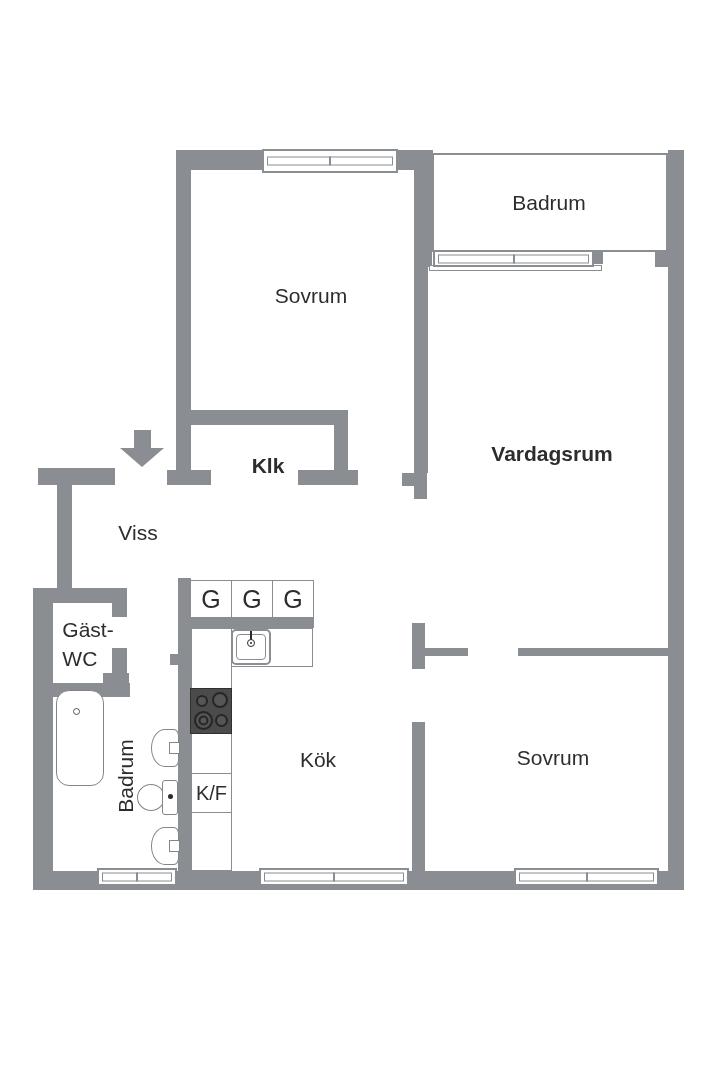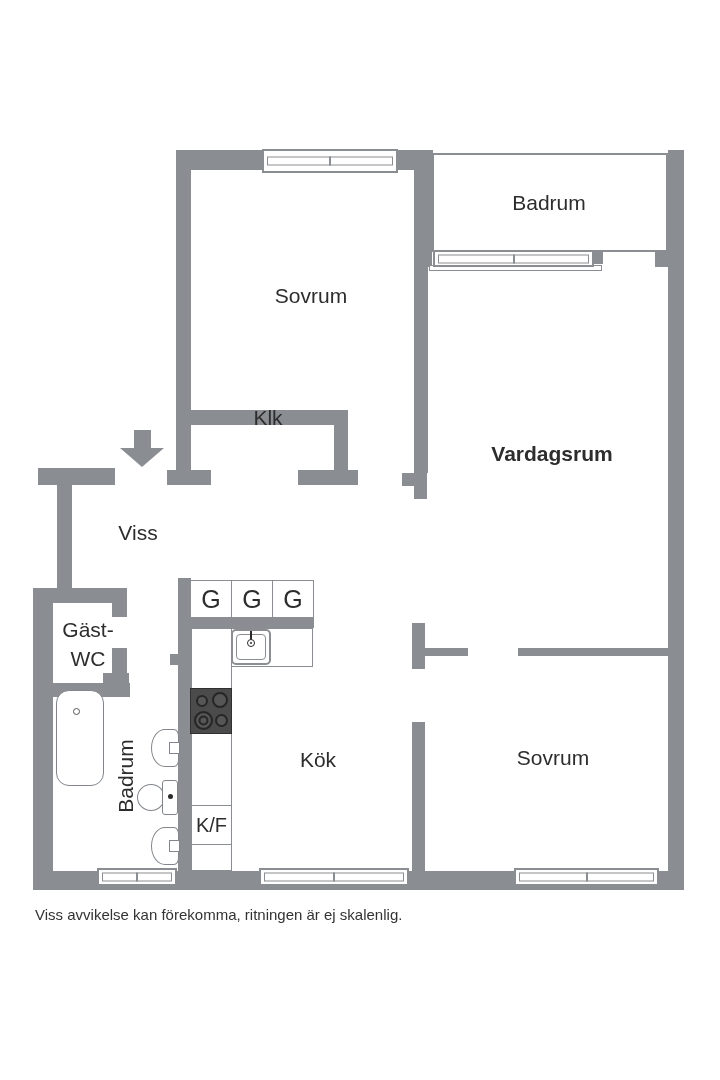--- a/index.html
+++ b/index.html
@@ -22,35 +22,35 @@
   .win .mid{
     position:absolute;left:50%;top:50%;width:2px;height:9px;transform:translate(-50%,-50%);
     background:var(--wall,#8a8e92);
   }
   .sill{position:absolute;box-sizing:border-box;background:#fff;border:1px solid var(--wall,#8a8e92);}
   .label{
     position:absolute;transform:translate(-50%,-50%);
     font-size:21px;line-height:1.2;white-space:nowrap;color:var(--text,#2d2d2d);
   }
   .label.vert{transform:translate(-50%,-50%) rotate(-90deg);}
-  .gwc{position:absolute;transform:translate(-50%,-50%);text-align:center;font-size:21px;line-height:29px;color:var(--text,#2d2d2d);}
+  .gwc{position:absolute;transform:translate(-50%,-50%);text-align:left;font-size:21px;line-height:29px;color:var(--text,#2d2d2d);}
   .gwc span{display:block;}
   .grow{
     position:absolute;display:flex;box-sizing:border-box;background:#fff;
     border:1.5px solid var(--wall,#8a8e92);
   }
   .gcell{
     flex:1;display:flex;align-items:center;justify-content:center;
     font-size:25px;color:var(--text,#2d2d2d);
   }
   .gcell + .gcell{border-left:1.5px solid var(--wall,#8a8e92);}
   .counter{position:absolute;box-sizing:border-box;background:#fff;border:1.5px solid var(--wall,#8a8e92);}
   .kfcell{
     position:absolute;box-sizing:border-box;background:#fff;border:1.5px solid var(--wall,#8a8e92);
-    display:flex;align-items:center;justify-content:center;font-size:20px;color:var(--text,#2d2d2d);margin-top:32px;
+    display:flex;align-items:center;justify-content:center;font-size:20px;color:var(--text,#2d2d2d);
   }
   .stove{position:absolute;box-sizing:border-box;background:var(--stove-body,#4b4b4b);border:1px solid #303030;}
   .burner{position:absolute;border-radius:50%;box-sizing:border-box;
     background:var(--burner-fill,#565656);border:2.5px solid var(--burner-ring,#262626);}
   .burner.ring2{box-shadow:inset 0 0 0 2.5px var(--burner-fill,#565656),inset 0 0 0 4.5px var(--burner-ring,#262626);}
   .sink{position:absolute;box-sizing:border-box;background:#fff;border:2px solid var(--wall,#8a8e92);border-radius:5px;}
   .sink .inner{position:absolute;inset:3px;border:1.5px solid var(--wall,#8a8e92);border-radius:4px;}
   .sink .stem{position:absolute;left:50%;top:0;width:2px;height:9px;transform:translateX(-50%);background:#2a2a2a;}
   .sink .dot{position:absolute;left:50%;top:8px;width:8px;height:8px;transform:translateX(-50%);
     border:1.5px solid #2a2a2a;border-radius:50%;background:#fff;box-sizing:border-box;}
@@ -166,24 +166,23 @@
   <div class="fixture" style="left:169px;top:742px;width:11px;height:12px;"></div>
   <div class="fixture tbowl" style="left:137px;top:784px;width:28px;height:27px;"></div>
   <div class="fixture ttank" style="left:162px;top:780px;width:16px;height:35px;"></div>
   <div class="tdot" style="left:168px;top:794px;width:5px;height:5px;"></div>
   <div class="fixture basin" style="left:151px;top:827px;width:28px;height:38px;"></div>
   <div class="fixture" style="left:169px;top:840px;width:11px;height:12px;"></div>
 
   <div class="label" style="left:549px;top:203px;">Badrum</div>
   <div class="label" style="left:311px;top:296px;">Sovrum</div>
   <div class="label" style="left:552px;top:454px;font-weight:bold;">Vardagsrum</div>
-  <div class="label" style="left:268px;top:418px;">Klk</div>
+  <div class="label" style="left:268px;top:466px;font-weight:bold;">Klk</div>
   <div class="label" style="left:138px;top:533px;">Viss</div>
   <div class="gwc" style="left:88px;top:644px;">
     <span>Gäst-</span>
     <span>WC</span>
   </div>
   <div class="label" style="left:318px;top:760px;">Kök</div>
   <div class="label vert" style="left:126px;top:776px;">Badrum</div>
   <div class="label" style="left:553px;top:758px;">Sovrum</div>
 
-  <div class="caption" style="left:35px;top:906px;">Viss avvikelse kan förekomma, ritningen är ej skalenlig.</div>
 </div>
 
 </body></html>

